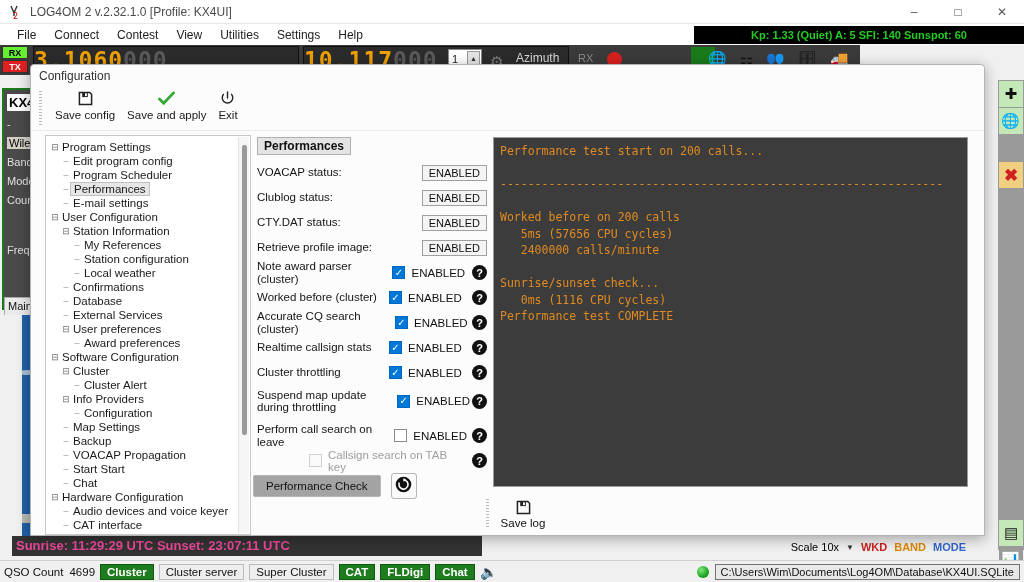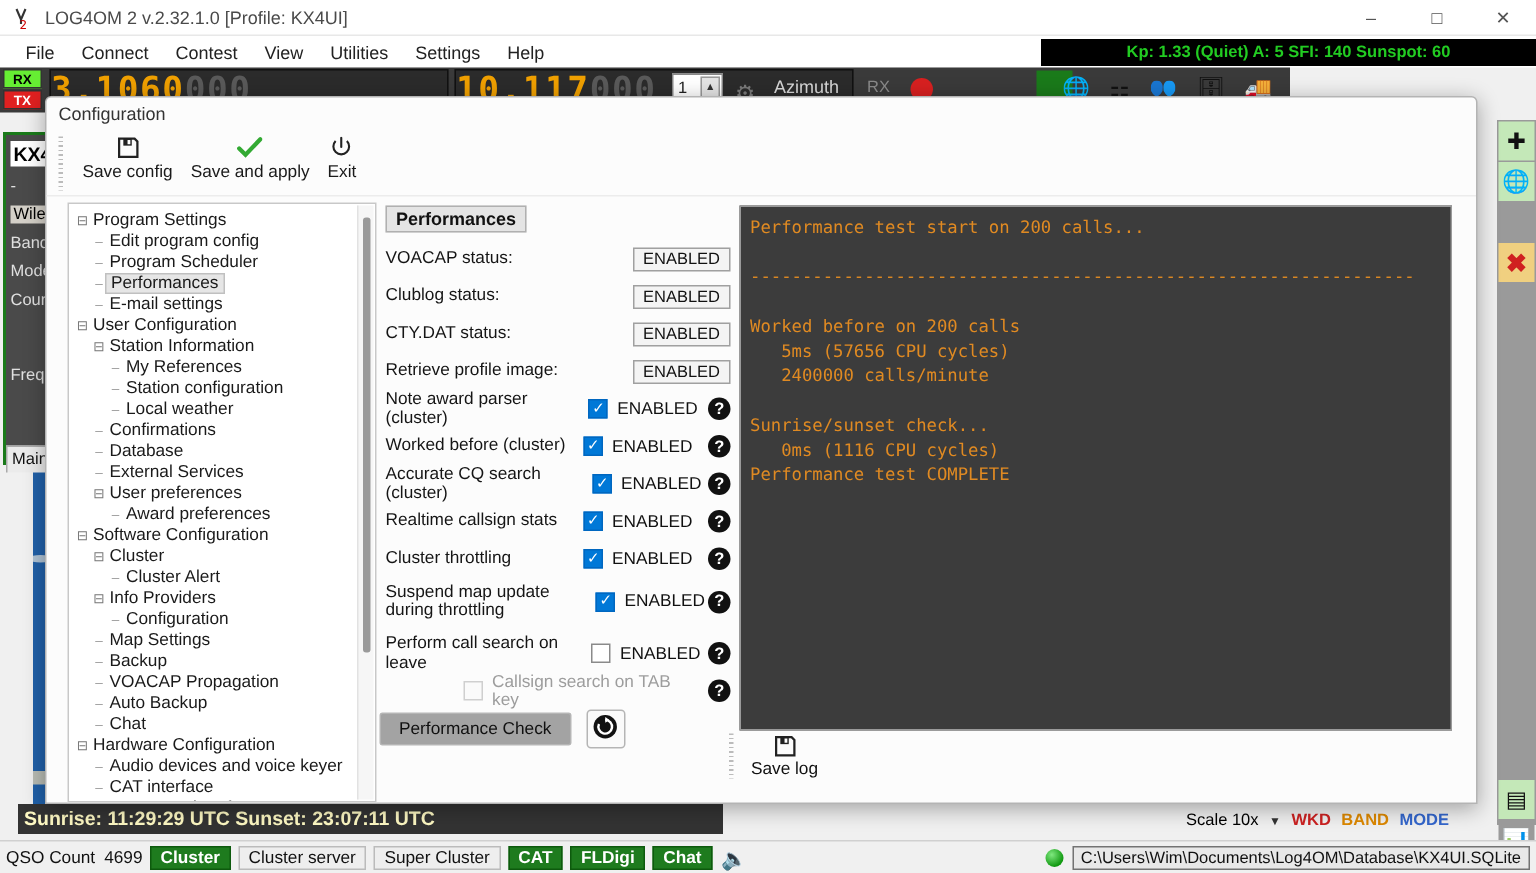--- a/index.html
+++ b/index.html
@@ -90,21 +90,21 @@
   .mappane {
     position: absolute; left: 22px; top: 315px; width: 22px; height: 222px;
     background: #2060a8; overflow: hidden;
   }
   .mapcloud { position: absolute; background: #c8d4dc; opacity: .85; border-radius: 50%; }
   .mapland { position: absolute; left: 0; bottom: 14px; width: 22px; height: 9px;
              background: #b8bcb4; }
 
   .sunbar {
     position: absolute; left: 12px; top: 536px; width: 470px; height: 20px;
-    background: #333; color: #fef9c3; font-size: 13px; font-weight: bold;
+    background: #333; color: #ec4899; font-size: 13px; font-weight: bold;
     line-height: 20px; padding-left: 4px; overflow: hidden;
   }
   .scalebar { position: absolute; right: 58px; top: 541px; font-size: 11px;
               display: flex; align-items: center; gap: 7px; }
   .sb-wkd { color: #cc2222; font-weight: bold; }
   .sb-band { color: #dd8800; font-weight: bold; }
   .sb-mode { color: #3366cc; font-weight: bold; }
 
   
   .rrail { position: absolute; right: 0; top: 80px; width: 26px; height: 470px; background: #9a9a9a; }
@@ -178,21 +178,21 @@
            justify-content: center; margin-left: 2px; flex: 0 0 15px; }
   .srow.tall { height: 32px; }
   .srow.gap { margin-top: 6px; }
 
   .logpane { flex: 1 1 auto; margin: 6px 16px 0 6px; position: relative; }
   .logbox {
     width: 100%; height: 350px; background: #3c3c3c; border: 1px solid #9a9a9a;
     color: #e08a22; font-family: "DejaVu Sans Mono", monospace; font-size: 11.5px;
     line-height: 16.5px; padding: 5px 6px; white-space: pre; overflow: hidden;
   }
-  .savelog { position: absolute; left: 2px; top: 351px; display: flex;
+  .savelog { position: absolute; left: 2px; top: 361px; display: flex;
              flex-direction: column; align-items: center; width: 56px; justify-content: center; }
   .savelog .gl { font-size: 15px; height: 19px; display: flex; align-items: center; }
   .savelog .lb { font-size: 11.5px; color: #111; }
   .savelog-grip { position: absolute; left: -9px; top: 1px; width: 3px; height: 30px;
                   background: repeating-linear-gradient(to bottom, #bbb 0 1px, transparent 1px 3px); }
 
   .dlg-foot { position: absolute; left: 222px; bottom: 36px; display: flex;
               align-items: center; gap: 10px; }
   .pcheck { border: 1px solid #b5b5b5; background: #a3a3a3; font-size: 11.5px;
             padding: 4px 12px; color: #111; border-radius: 2px; }
@@ -448,21 +448,21 @@
             <div class="tnode" style="padding-left: 11px;">
               <span class="dash">–</span>
               <span class="tlabel">Backup</span>
             </div>
             <div class="tnode" style="padding-left: 11px;">
               <span class="dash">–</span>
               <span class="tlabel">VOACAP Propagation</span>
             </div>
             <div class="tnode" style="padding-left: 11px;">
               <span class="dash">–</span>
-              <span class="tlabel">Auto Backup</span>
+              <span class="tlabel">Start Start</span>
             </div>
             <div class="tnode" style="padding-left: 11px;">
               <span class="dash">–</span>
               <span class="tlabel">Chat</span>
             </div>
             <div class="tnode" style="padding-left: 0px;">
               <span class="twist">⊟</span>
               <span class="tlabel">Hardware Configuration</span>
             </div>
             <div class="tnode" style="padding-left: 11px;">

